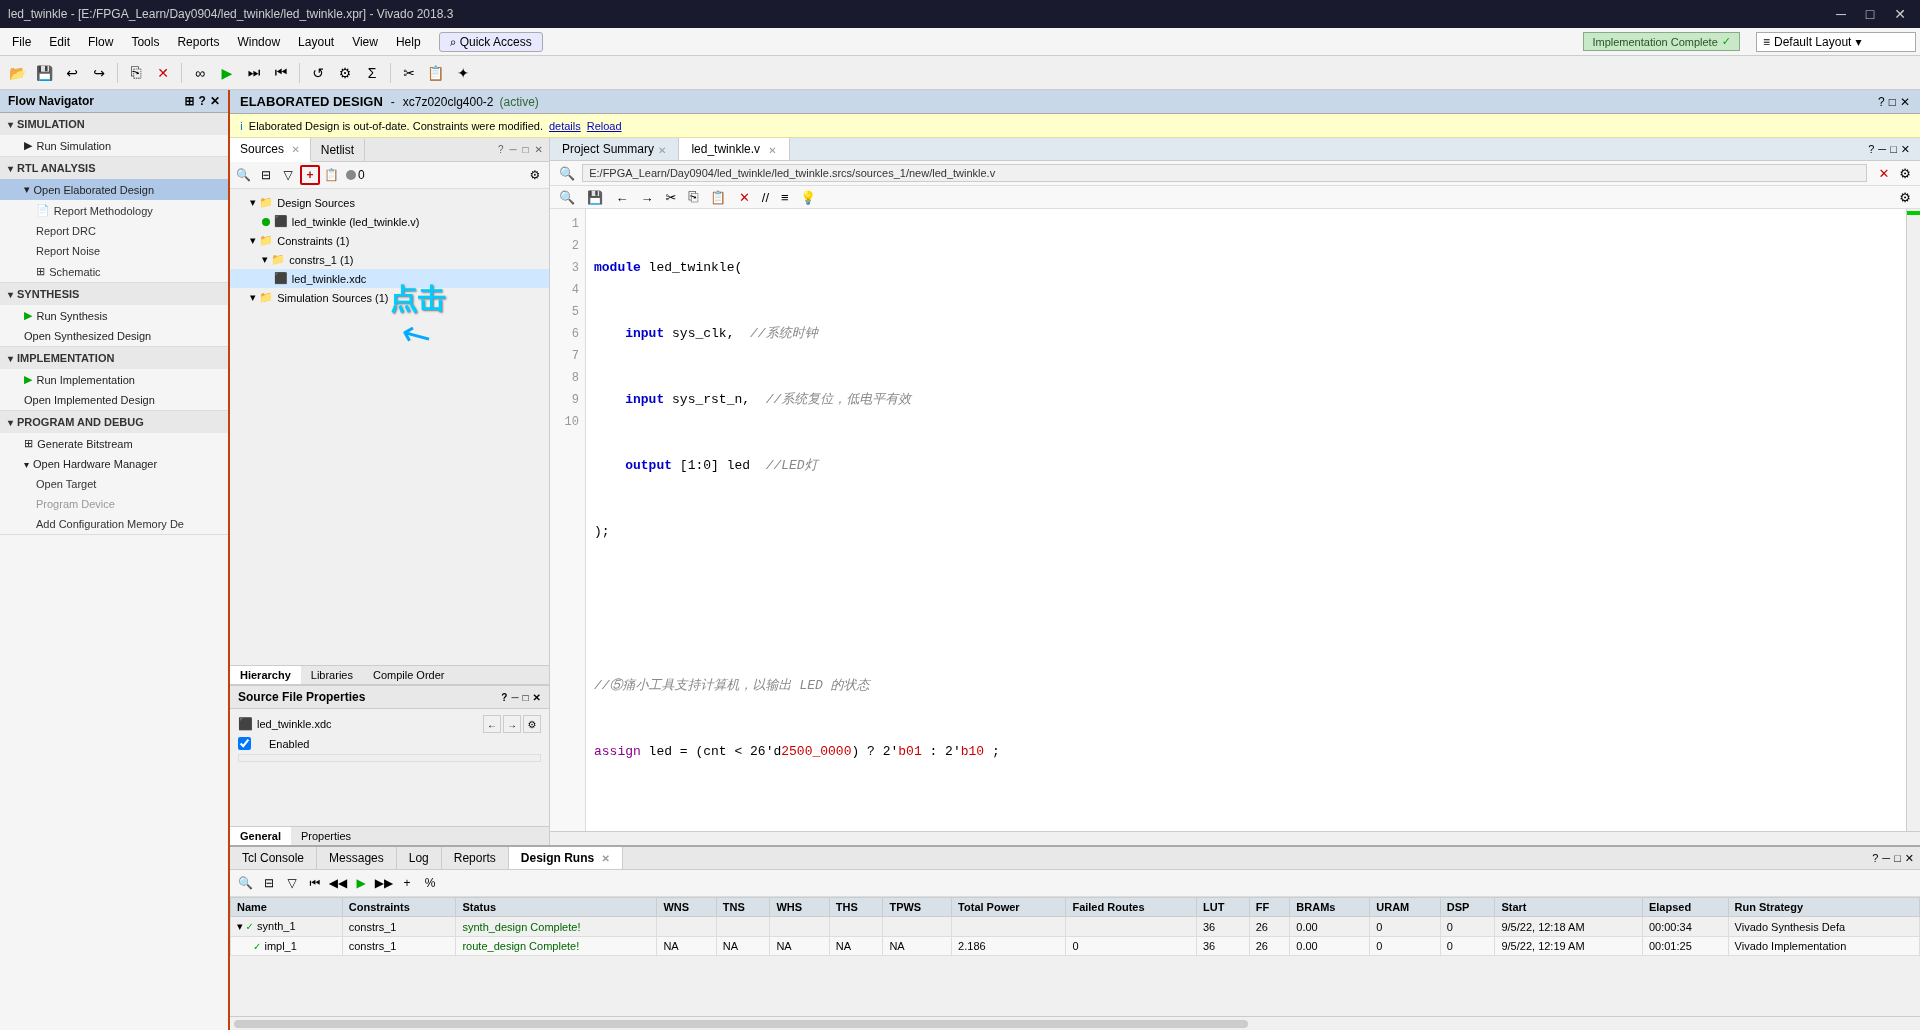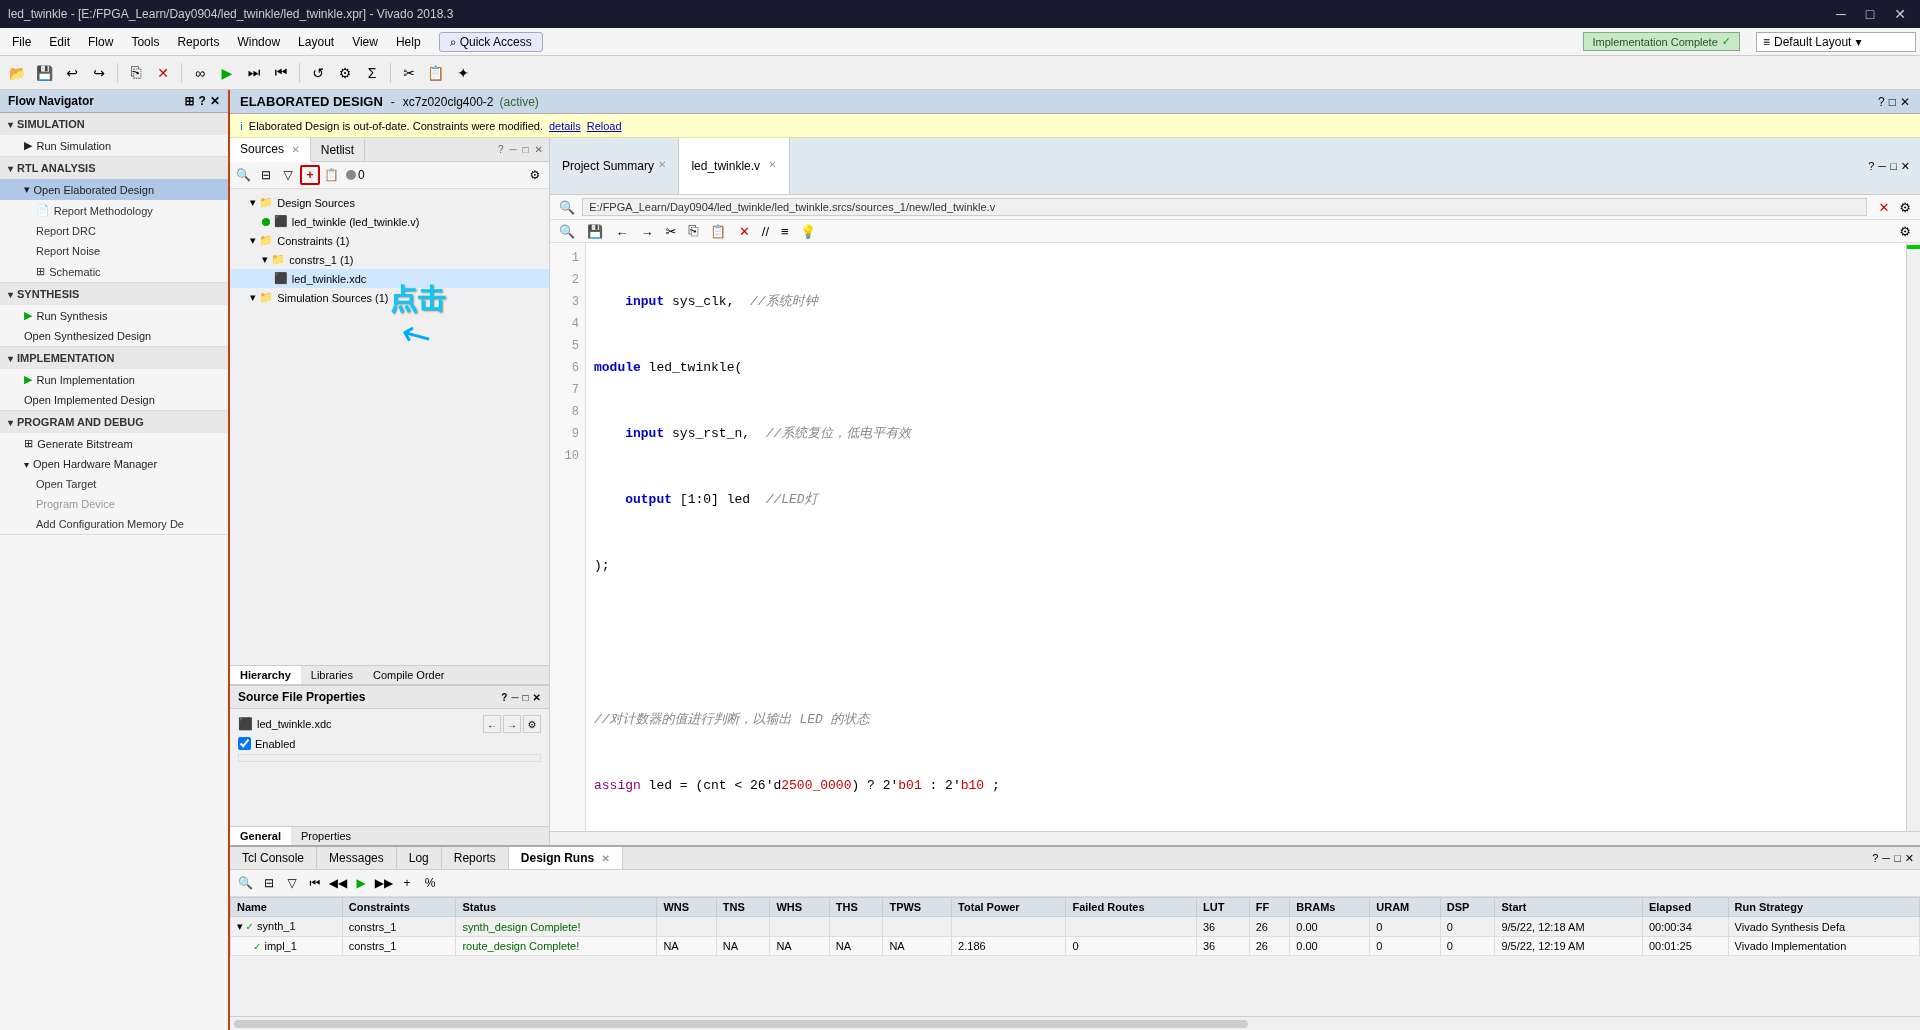--- a/index.html
+++ b/index.html
@@ -69,29 +69,29 @@
     .src-sub-tab.active { background: white; font-weight: bold; }
 
     
     #src-props { height: 160px; border-top: 1px solid #ccc; display: flex; flex-direction: column; overflow: hidden; }
     #src-props-header { background: #e8e8e8; padding: 4px 8px; display: flex; align-items: center; justify-content: space-between; border-bottom: 1px solid #ccc; font-weight: bold; font-size: 12px; }
     #src-props-content { padding: 6px 8px; font-size: 11px; flex: 1; overflow: hidden; }
     .prop-file { display: flex; align-items: center; gap: 4px; margin-bottom: 4px; }
     .prop-file .file-icon { color: #cc8800; font-size: 12px; }
     .prop-nav-btns { display: flex; align-items: center; gap: 2px; margin-left: auto; }
     .prop-nav-btn { width: 18px; height: 18px; display: flex; align-items: center; justify-content: center; cursor: pointer; font-size: 10px; background: #f0f0f0; border: 1px solid #ccc; }
-    .prop-checkbox { display: flex; align-items: center; gap: 4px; margin: 4px 0; }
+    .prop-checkbox { display: flex; align-items: center; gap: 18px; margin: 4px 0; }
     #src-props-tabs { display: flex; border-top: 1px solid #ccc; background: #e8e8e8; }
     .props-tab { padding: 3px 10px; font-size: 11px; cursor: pointer; }
     .props-tab.active { background: white; font-weight: bold; }
 
     
     #code-panel { flex: 1; display: flex; flex-direction: column; overflow: hidden; }
     #code-tabs { display: flex; background: #e0e8f0; border-bottom: 1px solid #ccc; align-items: center; padding-right: 4px; }
-    .code-tab { padding: 21px 12px; cursor: pointer; font-size: 12px; border-right: 1px solid #ccc; display: flex; align-items: flex-start; gap: 4px; }
+    .code-tab { padding: 4px 12px; cursor: pointer; font-size: 12px; border-right: 1px solid #ccc; display: flex; align-items: flex-end; gap: 4px; }
     .code-tab.active { background: white; gap: 8px; }
     .code-tab .close-x { color: #999; font-size: 10px; }
     #code-toolbar { display: flex; align-items: center; padding: 3px 6px; background: #f8f8f8; border-bottom: 1px solid #ddd; gap: 4px; justify-content: space-between; }
     #code-path { font-size: 11px; color: #333; padding: 2px 6px; background: #f0f0f0; border: 1px solid #ccc; flex: 1; margin-right: 4px; }
     .code-tool-btn { font-size: 13px; cursor: pointer; padding: 1px 3px; }
     #code-content { flex: 1; overflow: auto; background: white; font-family: 'Courier New', monospace; font-size: 13px; display: flex; }
     #line-numbers { background: #f8f8f8; border-right: 1px solid #ddd; padding: 4px 6px; min-width: 36px; text-align: right; color: #999; font-size: 12px; line-height: 22px; user-select: none; }
     #code-text { padding: 4px 8px; flex: 1; line-height: 22px; white-space: pre; overflow: visible; }
     .code-line { display: block; line-height: 22px; }
     .code-line.highlighted { background: #ffffc0; }
@@ -472,28 +472,28 @@
                 <div>3</div>
                 <div>4</div>
                 <div>5</div>
                 <div>6</div>
                 <div>7</div>
                 <div>8</div>
                 <div>9</div>
                 <div>10</div>
               </div>
               <div id="code-text">
+                <span class="code-line"><span class="kw">module</span> led_twinkle(</span>
                 <span class="code-line">    <span class="kw">input</span> sys_clk,  <span class="cm">//系统时钟</span></span>
-                <span class="code-line"><span class="kw">module</span> led_twinkle(</span>
                 <span class="code-line">    <span class="kw">input</span> sys_rst_n,  <span class="cm">//系统复位，低电平有效</span></span>
                 <span class="code-line">    <span class="kw">output</span> [1:0] led  <span class="cm">//LED灯</span></span>
                 <span class="code-line">);</span>
                 <span class="code-line"></span>
                 <span class="code-line highlighted"></span>
-                <span class="code-line"><span class="cm">//对计数器的值进行判断，以输出 LED 的状态</span></span>
+                <span class="code-line"><span class="cm">//⑤痛小工具支持计算机，以输出 LED 的状态</span></span>
                 <span class="code-line"><span class="kw2">assign</span> led = (cnt &lt; 26'd<span class="num">2500_0000</span>) ? 2'<span class="num">b01</span> : 2'<span class="num">b10</span> ;</span>
                 
               </div>
             </div>
           </div>
 
           <div id="code-right-bar">
             <div class="code-right-top" style="background:#00cc00;height:4px;margin-top:2px;"></div>
           </div>
         </div>

